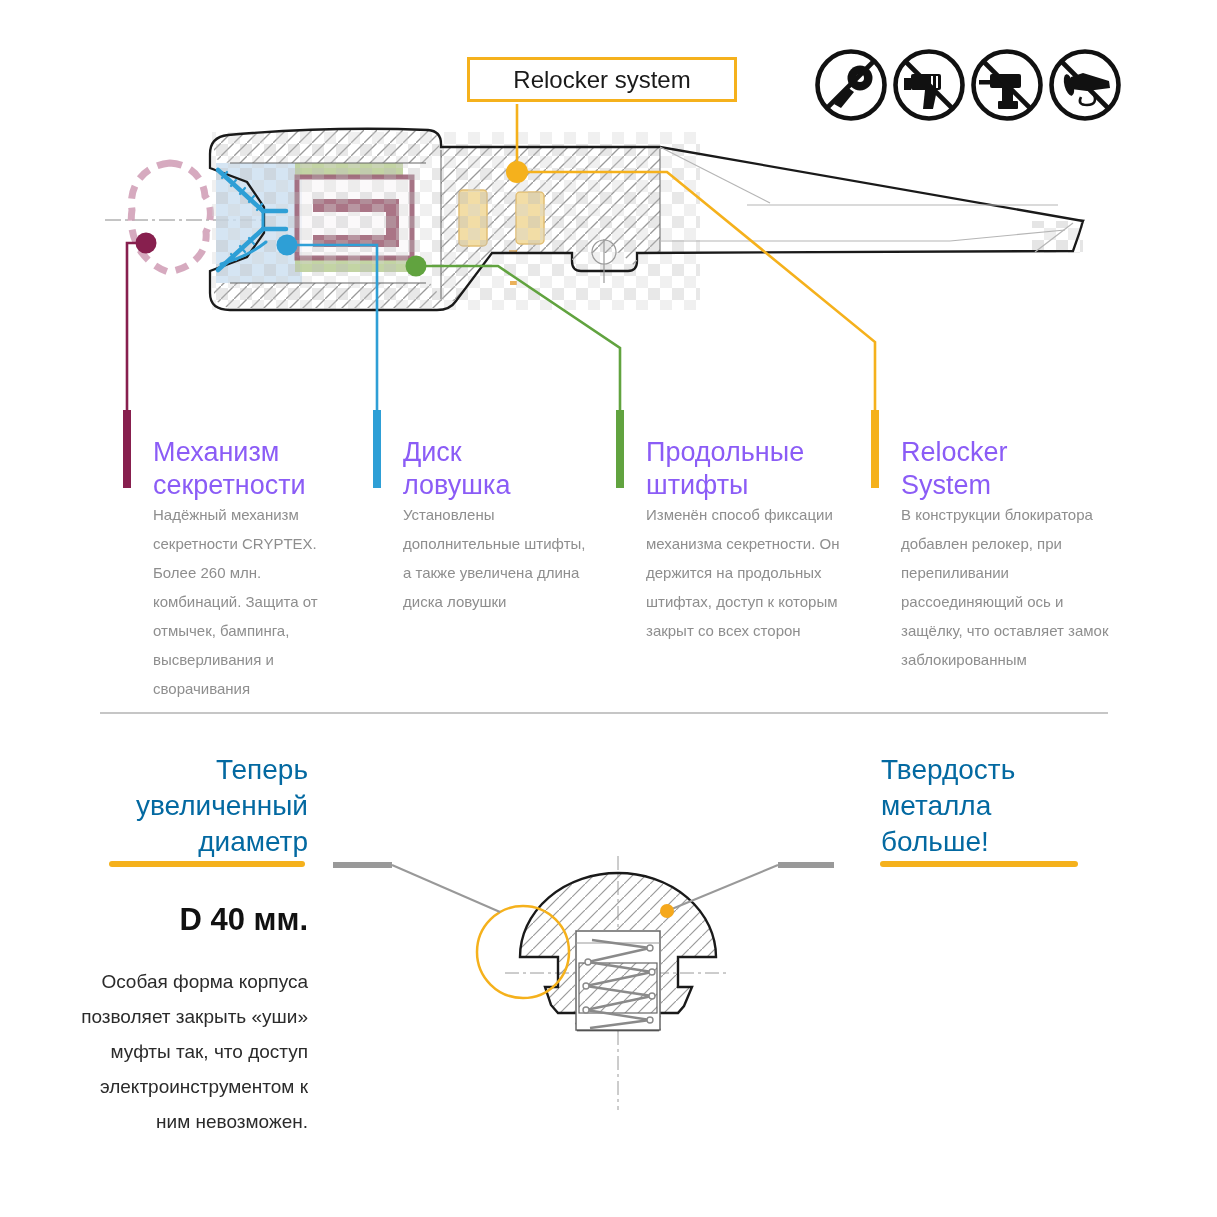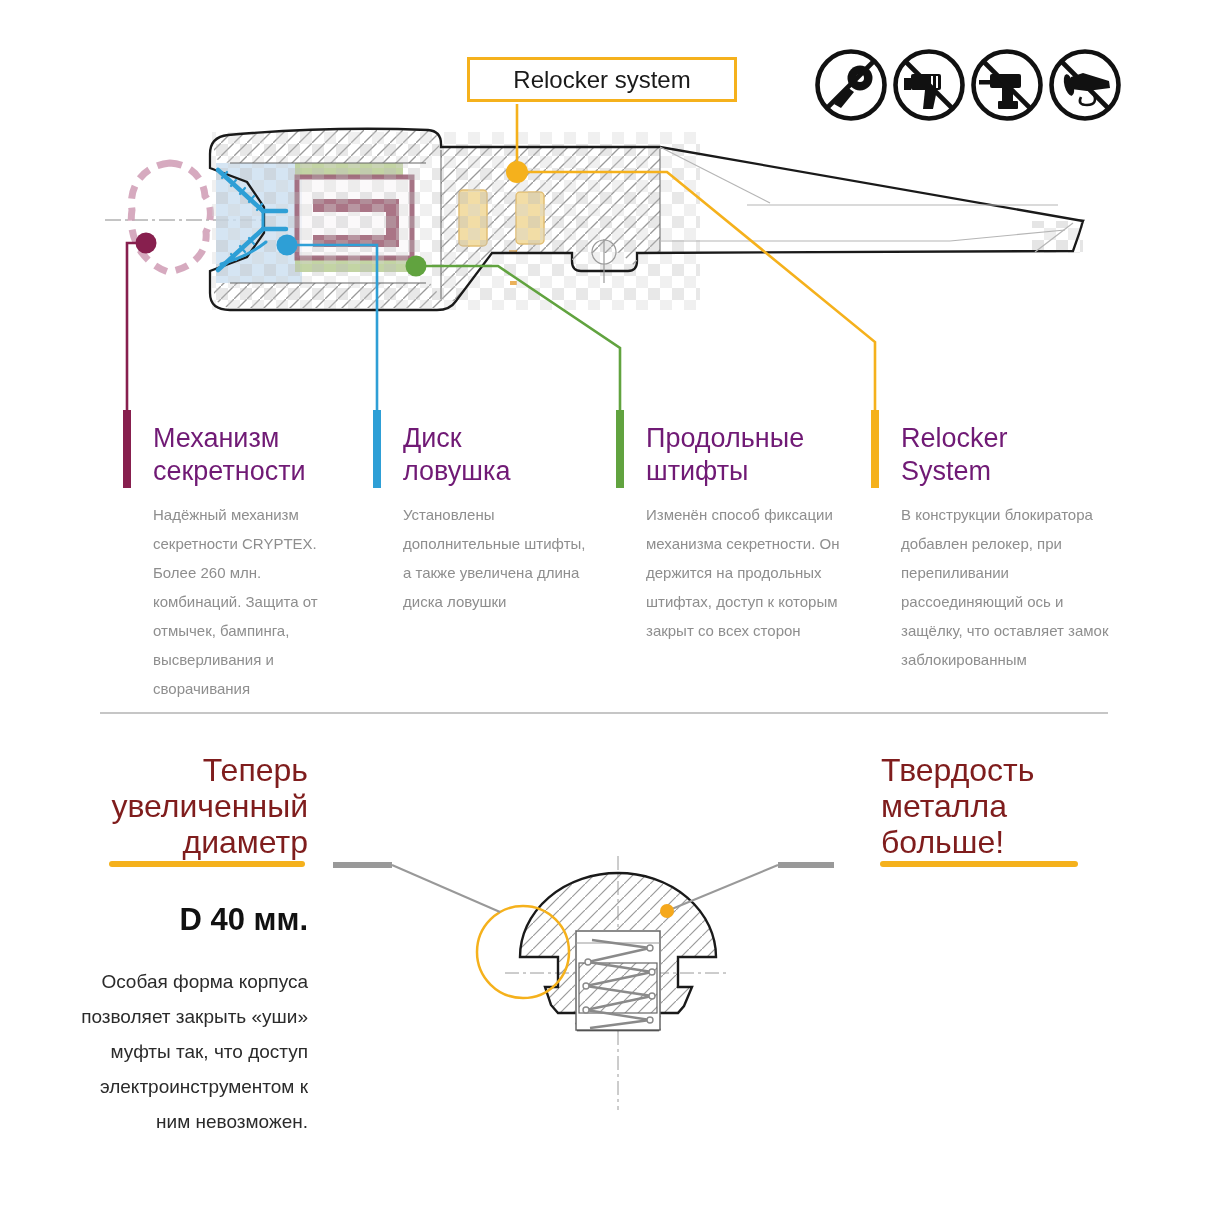--- a/index.html
+++ b/index.html
@@ -10,32 +10,32 @@
   
   .relocker-box{left:467px;top:57px;width:270px;height:45px;border:3px solid #F5B11C;
     background:#fff;display:flex;align-items:center;justify-content:center;
     font-size:24px;color:#1a1a1a;box-sizing:border-box;}
   
   .icons-row{left:813px;top:47px;display:flex;gap:2px;}
   .ban-icon{width:76px;height:76px;}
   
   .callout{top:410px;}
   .callout .bar{position:absolute;left:0;top:0;width:8px;height:78px;}
-  .callout .c-title{margin:12px 0 0 30px;font-size:27px;line-height:33px;color:#701a75;
+  .callout .c-title{margin:26px 0 0 30px;font-size:27px;line-height:33px;color:#8b5cf6;
     white-space:pre-line;}
   .callout .c-body{position:absolute;left:30px;top:90px;font-size:15px;line-height:29px;
     color:#8e8e8e;}
   .bar-maroon{background:#871F4E;}
   .bar-blue{background:#2E9FD6;}
   .bar-green{background:#61A33F;}
   .bar-yellow{background:#F5B11C;}
   
   .divider{left:100px;top:712px;width:1008px;height:2px;background:#c6c6c6;}
   
-  .feat-title{font-size:32px;line-height:36px;color:#7f1d1d;white-space:pre-line;}
+  .feat-title{font-size:28px;line-height:36px;color:#0369a1;white-space:pre-line;}
   .feat-value{font-size:31px;font-weight:bold;color:#111;}
   .feat-body{font-size:19px;line-height:35px;color:#2b2b2b;}
   .accent-bar{height:6px;border-radius:3px;background:#F5B11C;}
   .ta-r{text-align:right;}
 </style>
 </head>
 <body>
 
 <div class="page">
 

